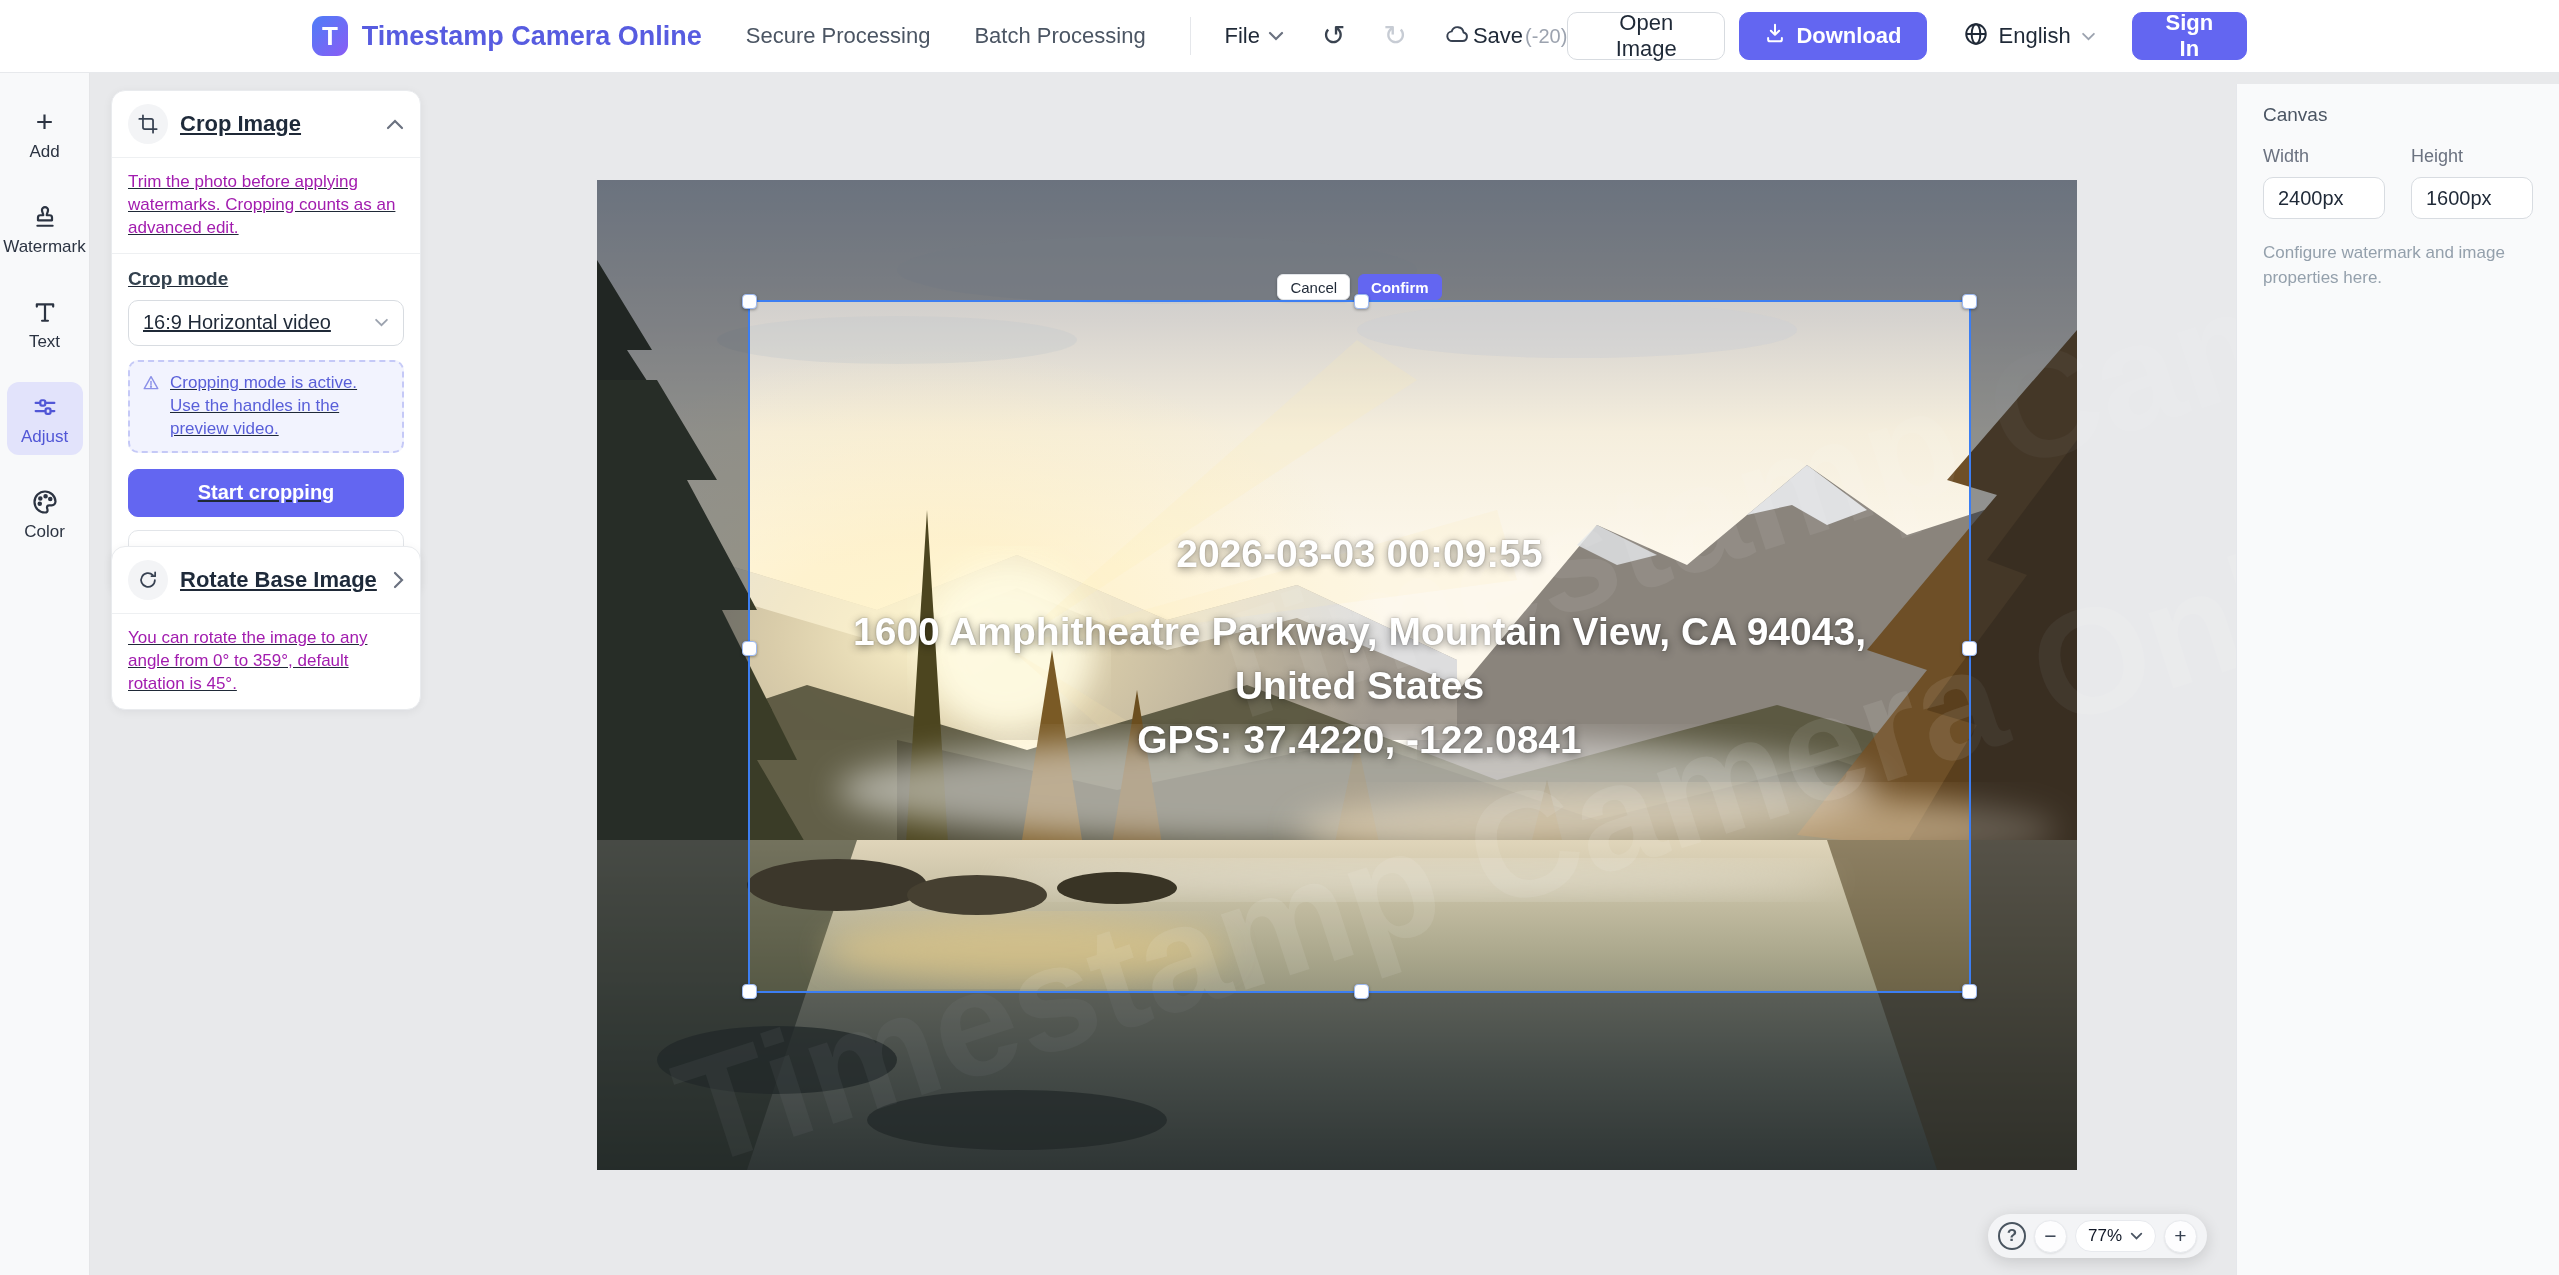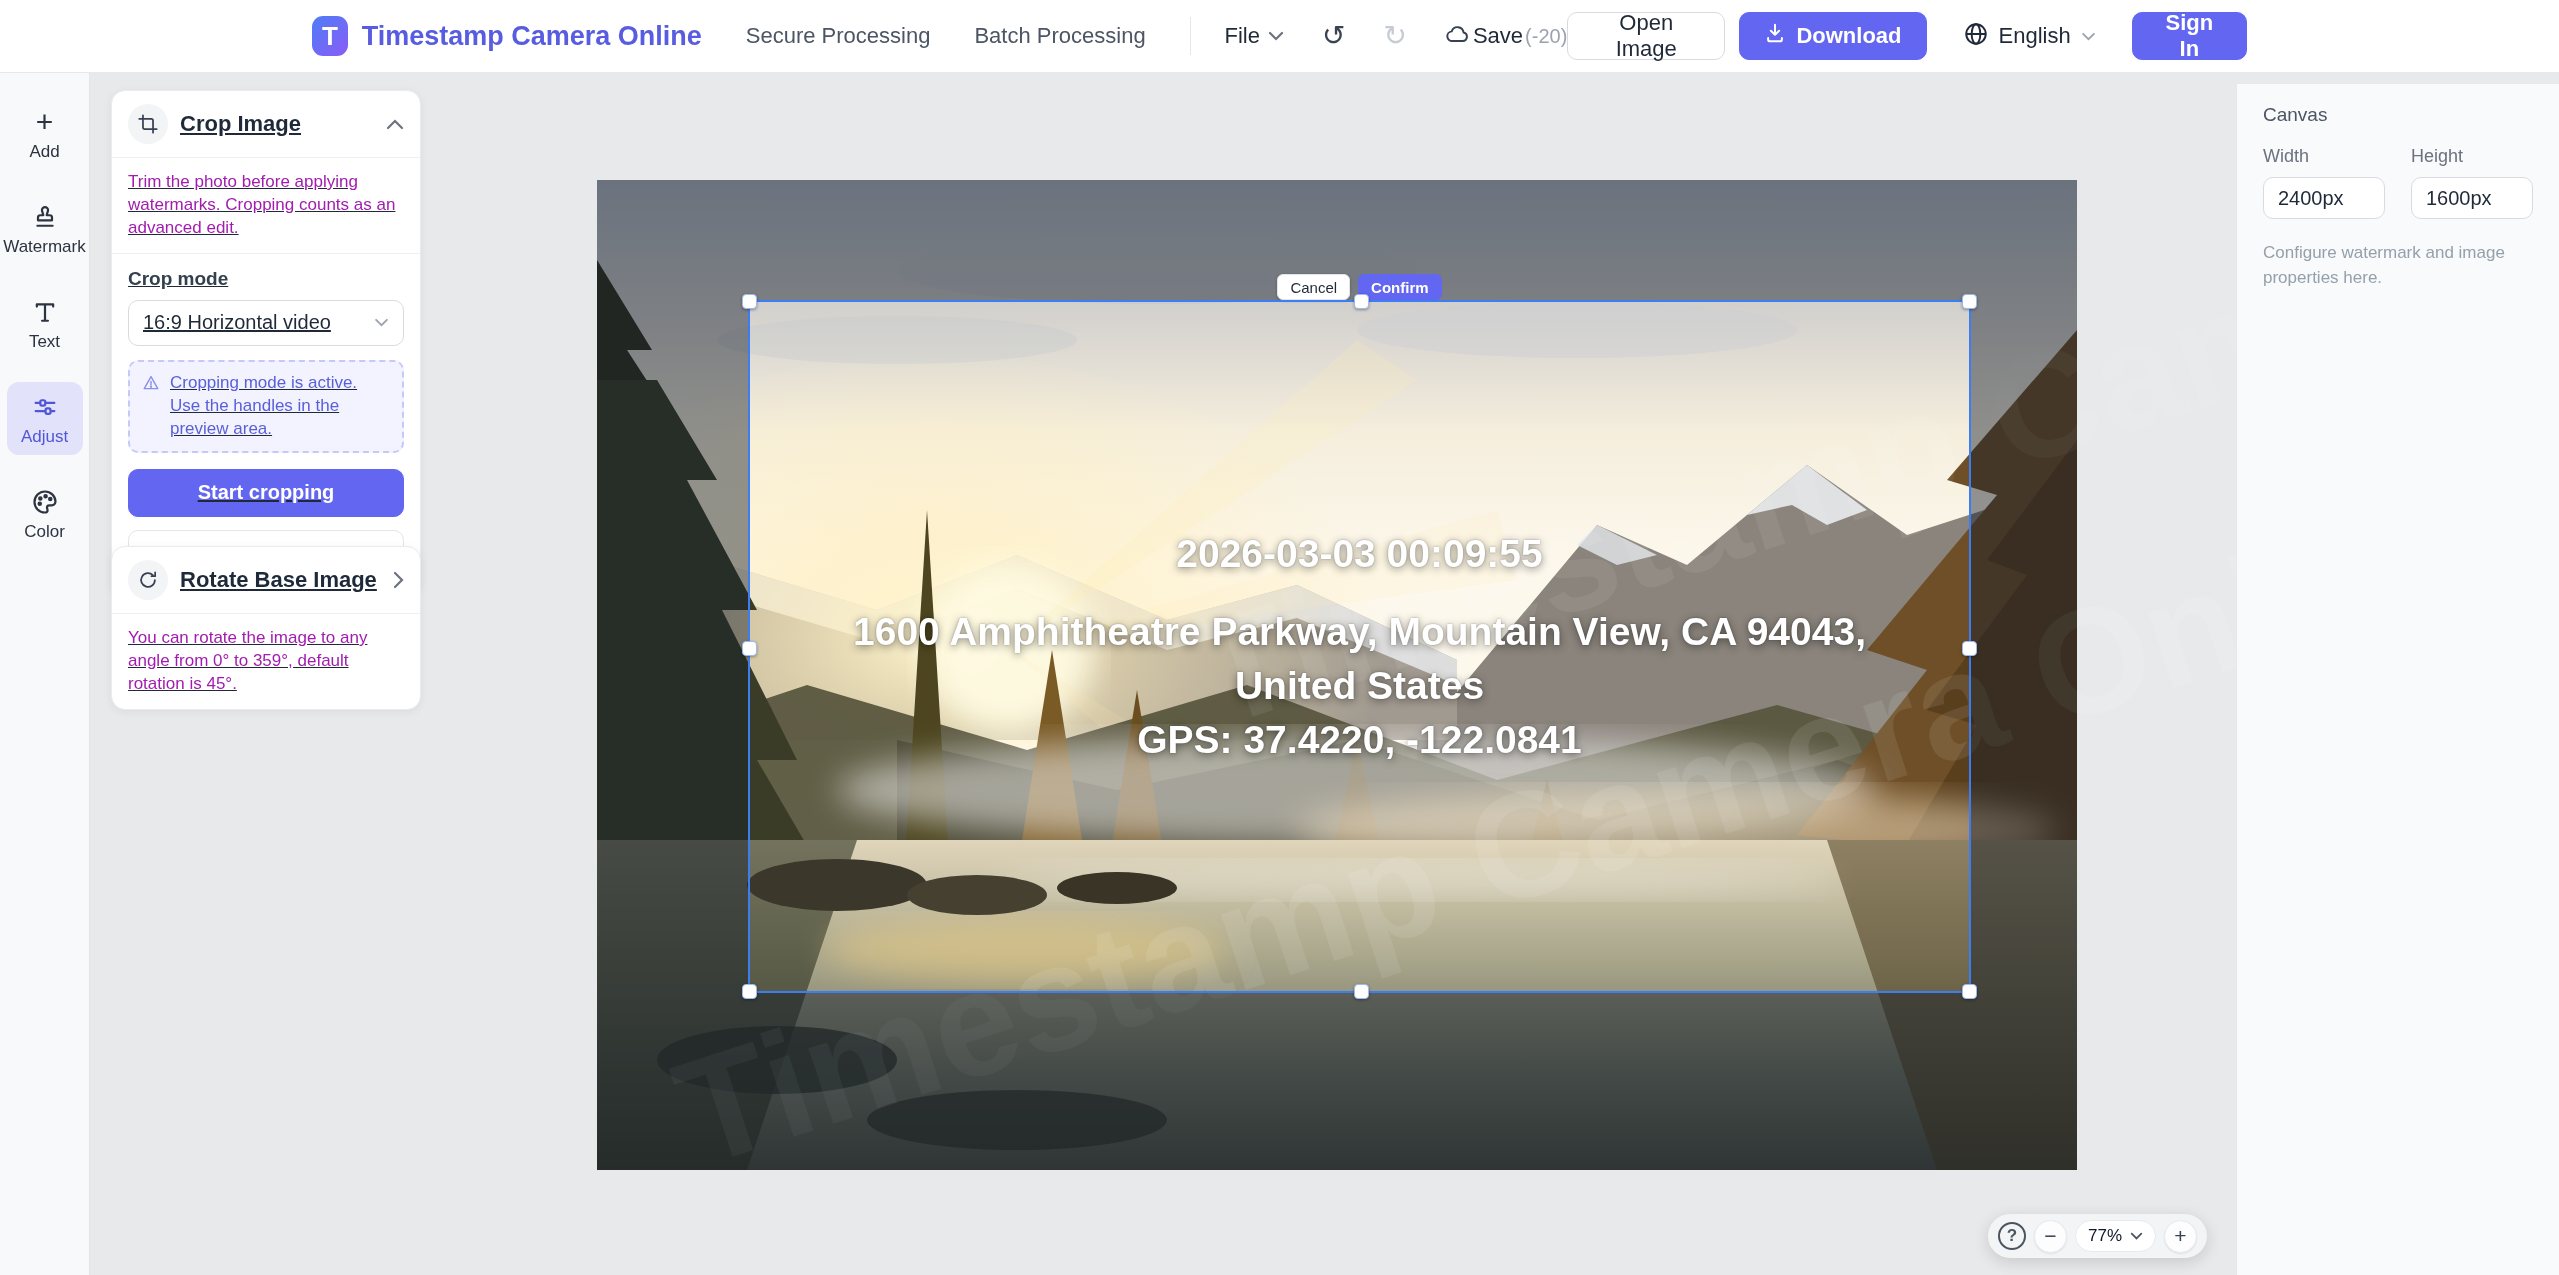--- a/index.html
+++ b/index.html
@@ -234,21 +234,21 @@
           </span>
         </div>
         <div class="info-box">
           <span style="margin-top:2px;">
             <svg width="18" height="18" viewBox="0 0 24 24" fill="none" stroke="#8b90e8" stroke-width="1.9" stroke-linejoin="round">
                 <path d="M12 3.5 21 19.5H3z"></path>
                 <path d="M12 10v4.5" stroke-linecap="round"></path>
                 <circle cx="12" cy="17" r="0.6" fill="#8b90e8"></circle>
               </svg>
           </span>
-          <span class="info-text">Cropping mode is active. Use the handles in the preview area.</span>
+          <span class="info-text">Cropping mode is active. Use the handles in the preview video.</span>
         </div>
         <button class="block-btn start-btn">Start cropping</button>
         <button class="block-btn reset-btn">Reset crop</button>
       </div>
     </div>
 
     <div class="card" style="top:473px;">
       <div class="card-head">
         <span class="card-icon-circle">
           <svg width="22" height="22" viewBox="0 0 24 24" fill="none" stroke="#374151" stroke-width="1.9" stroke-linecap="round" stroke-linejoin="round">

